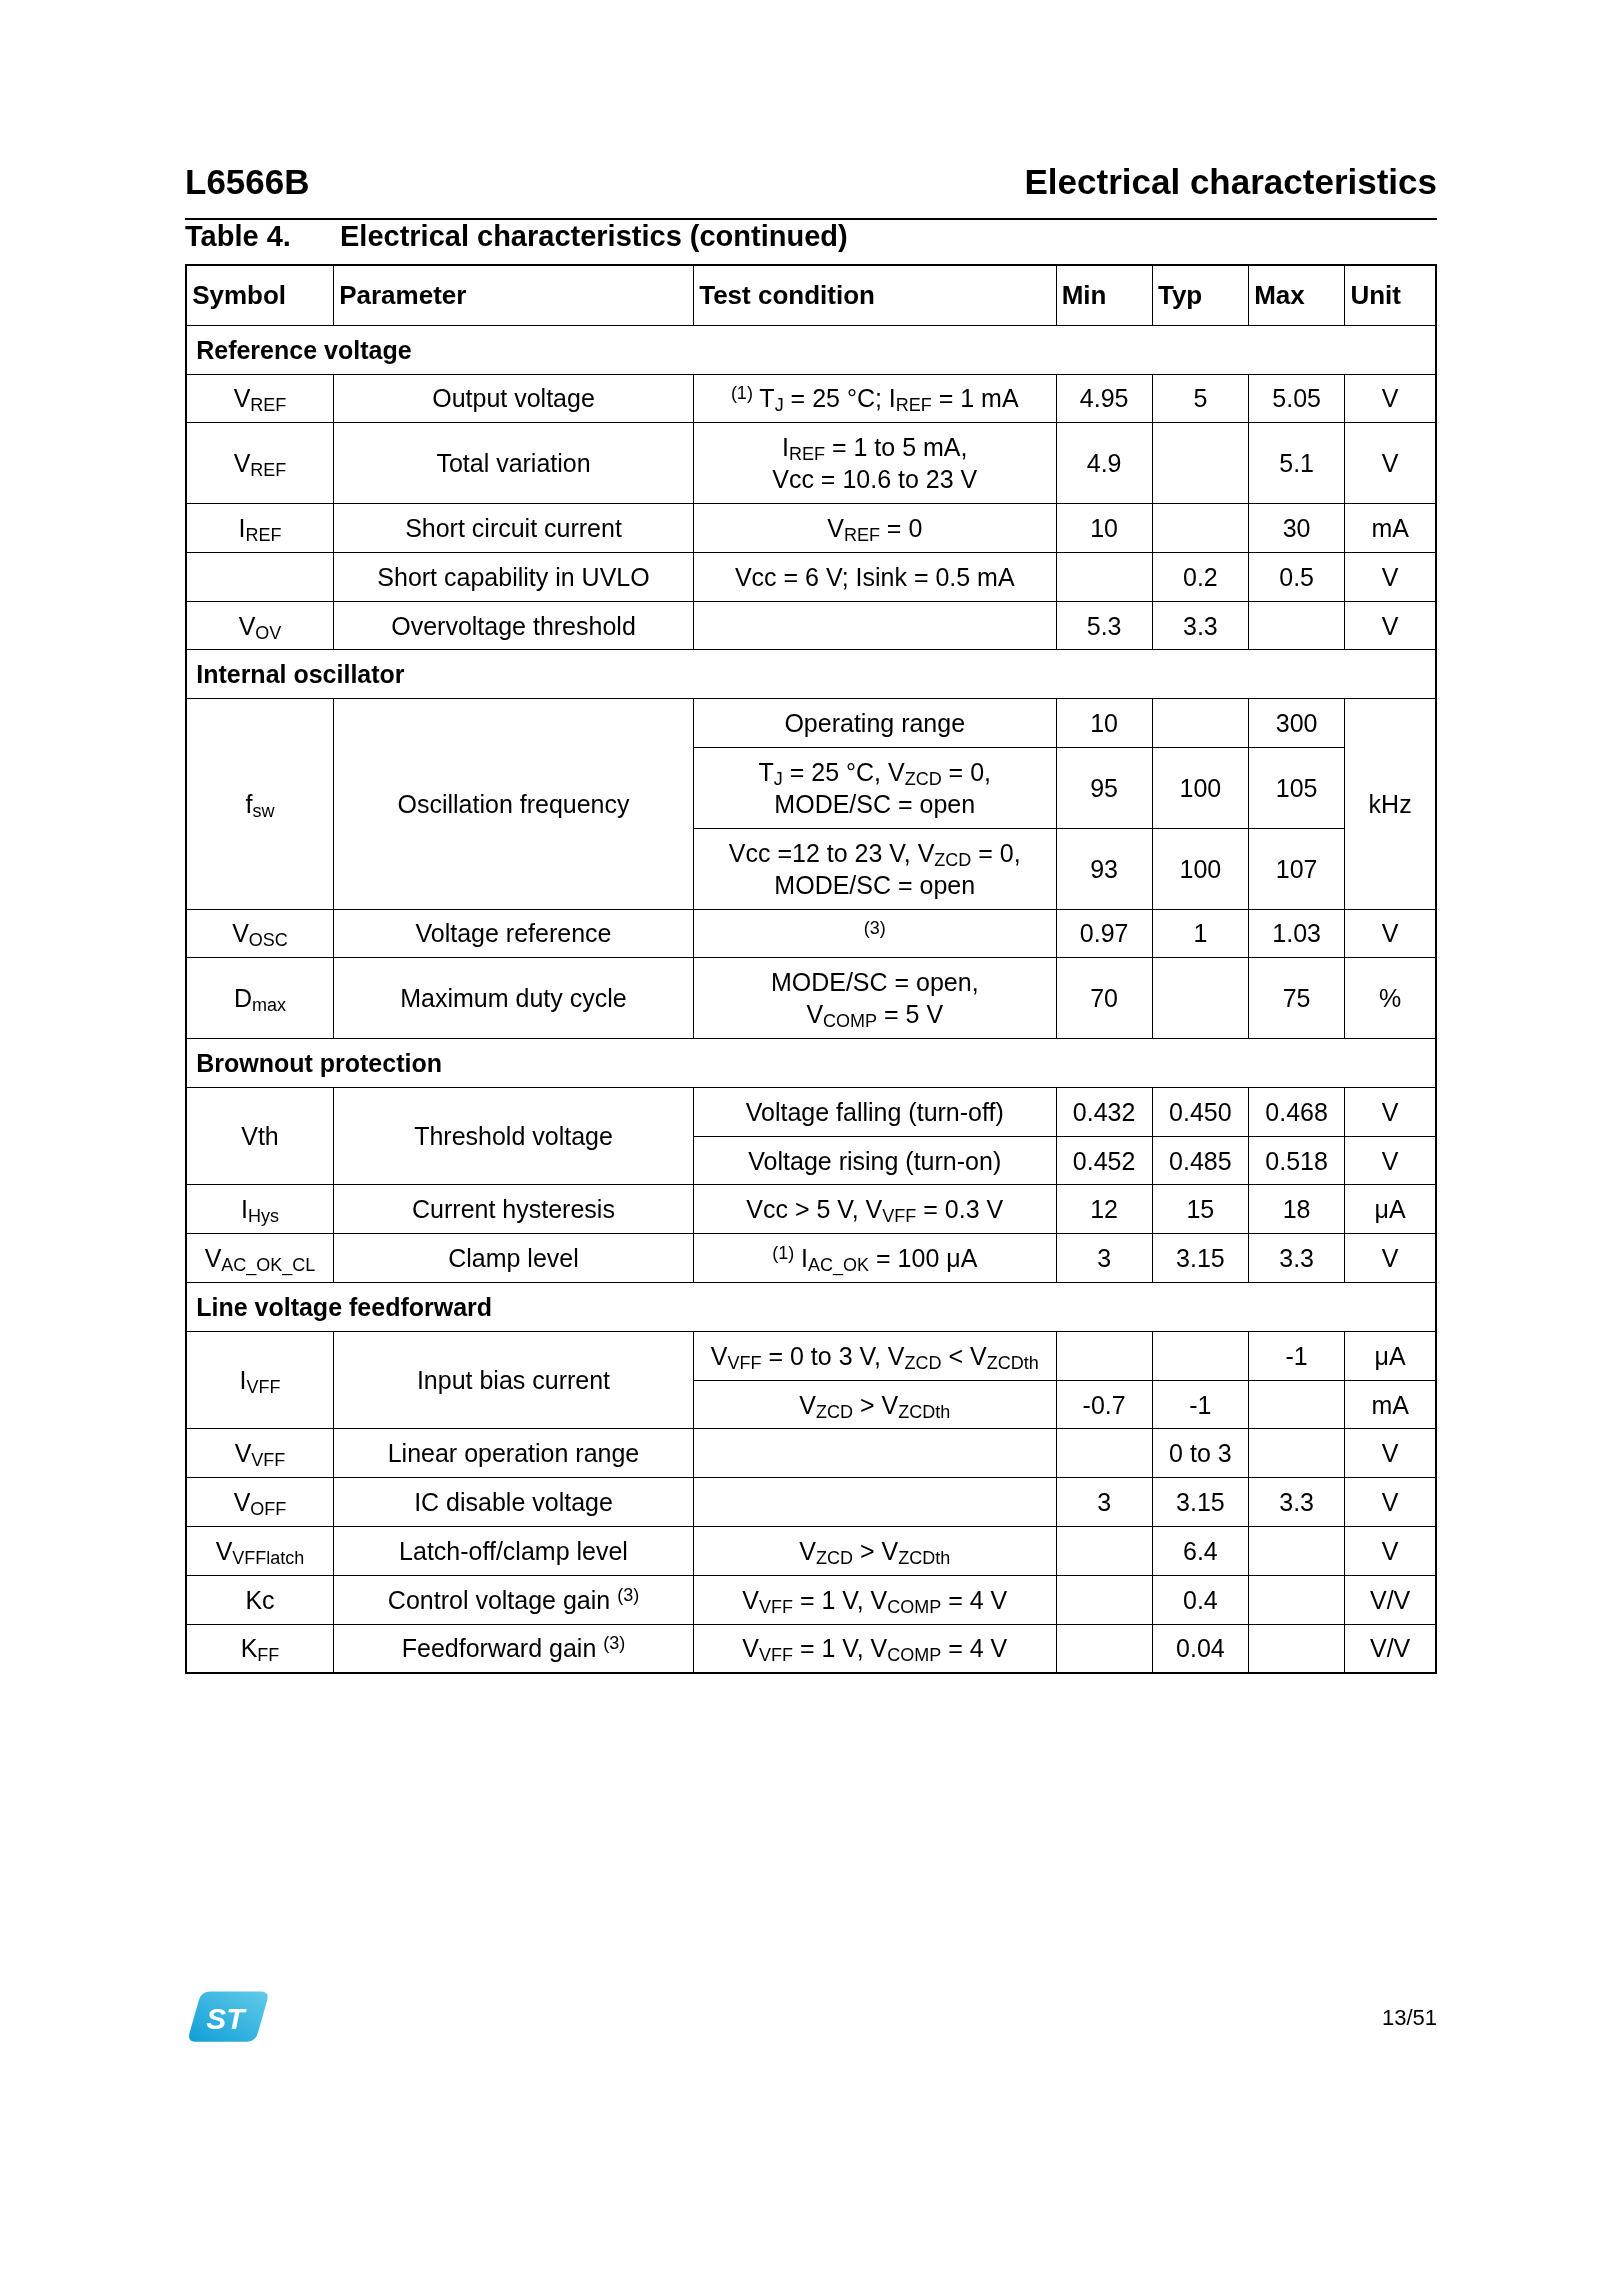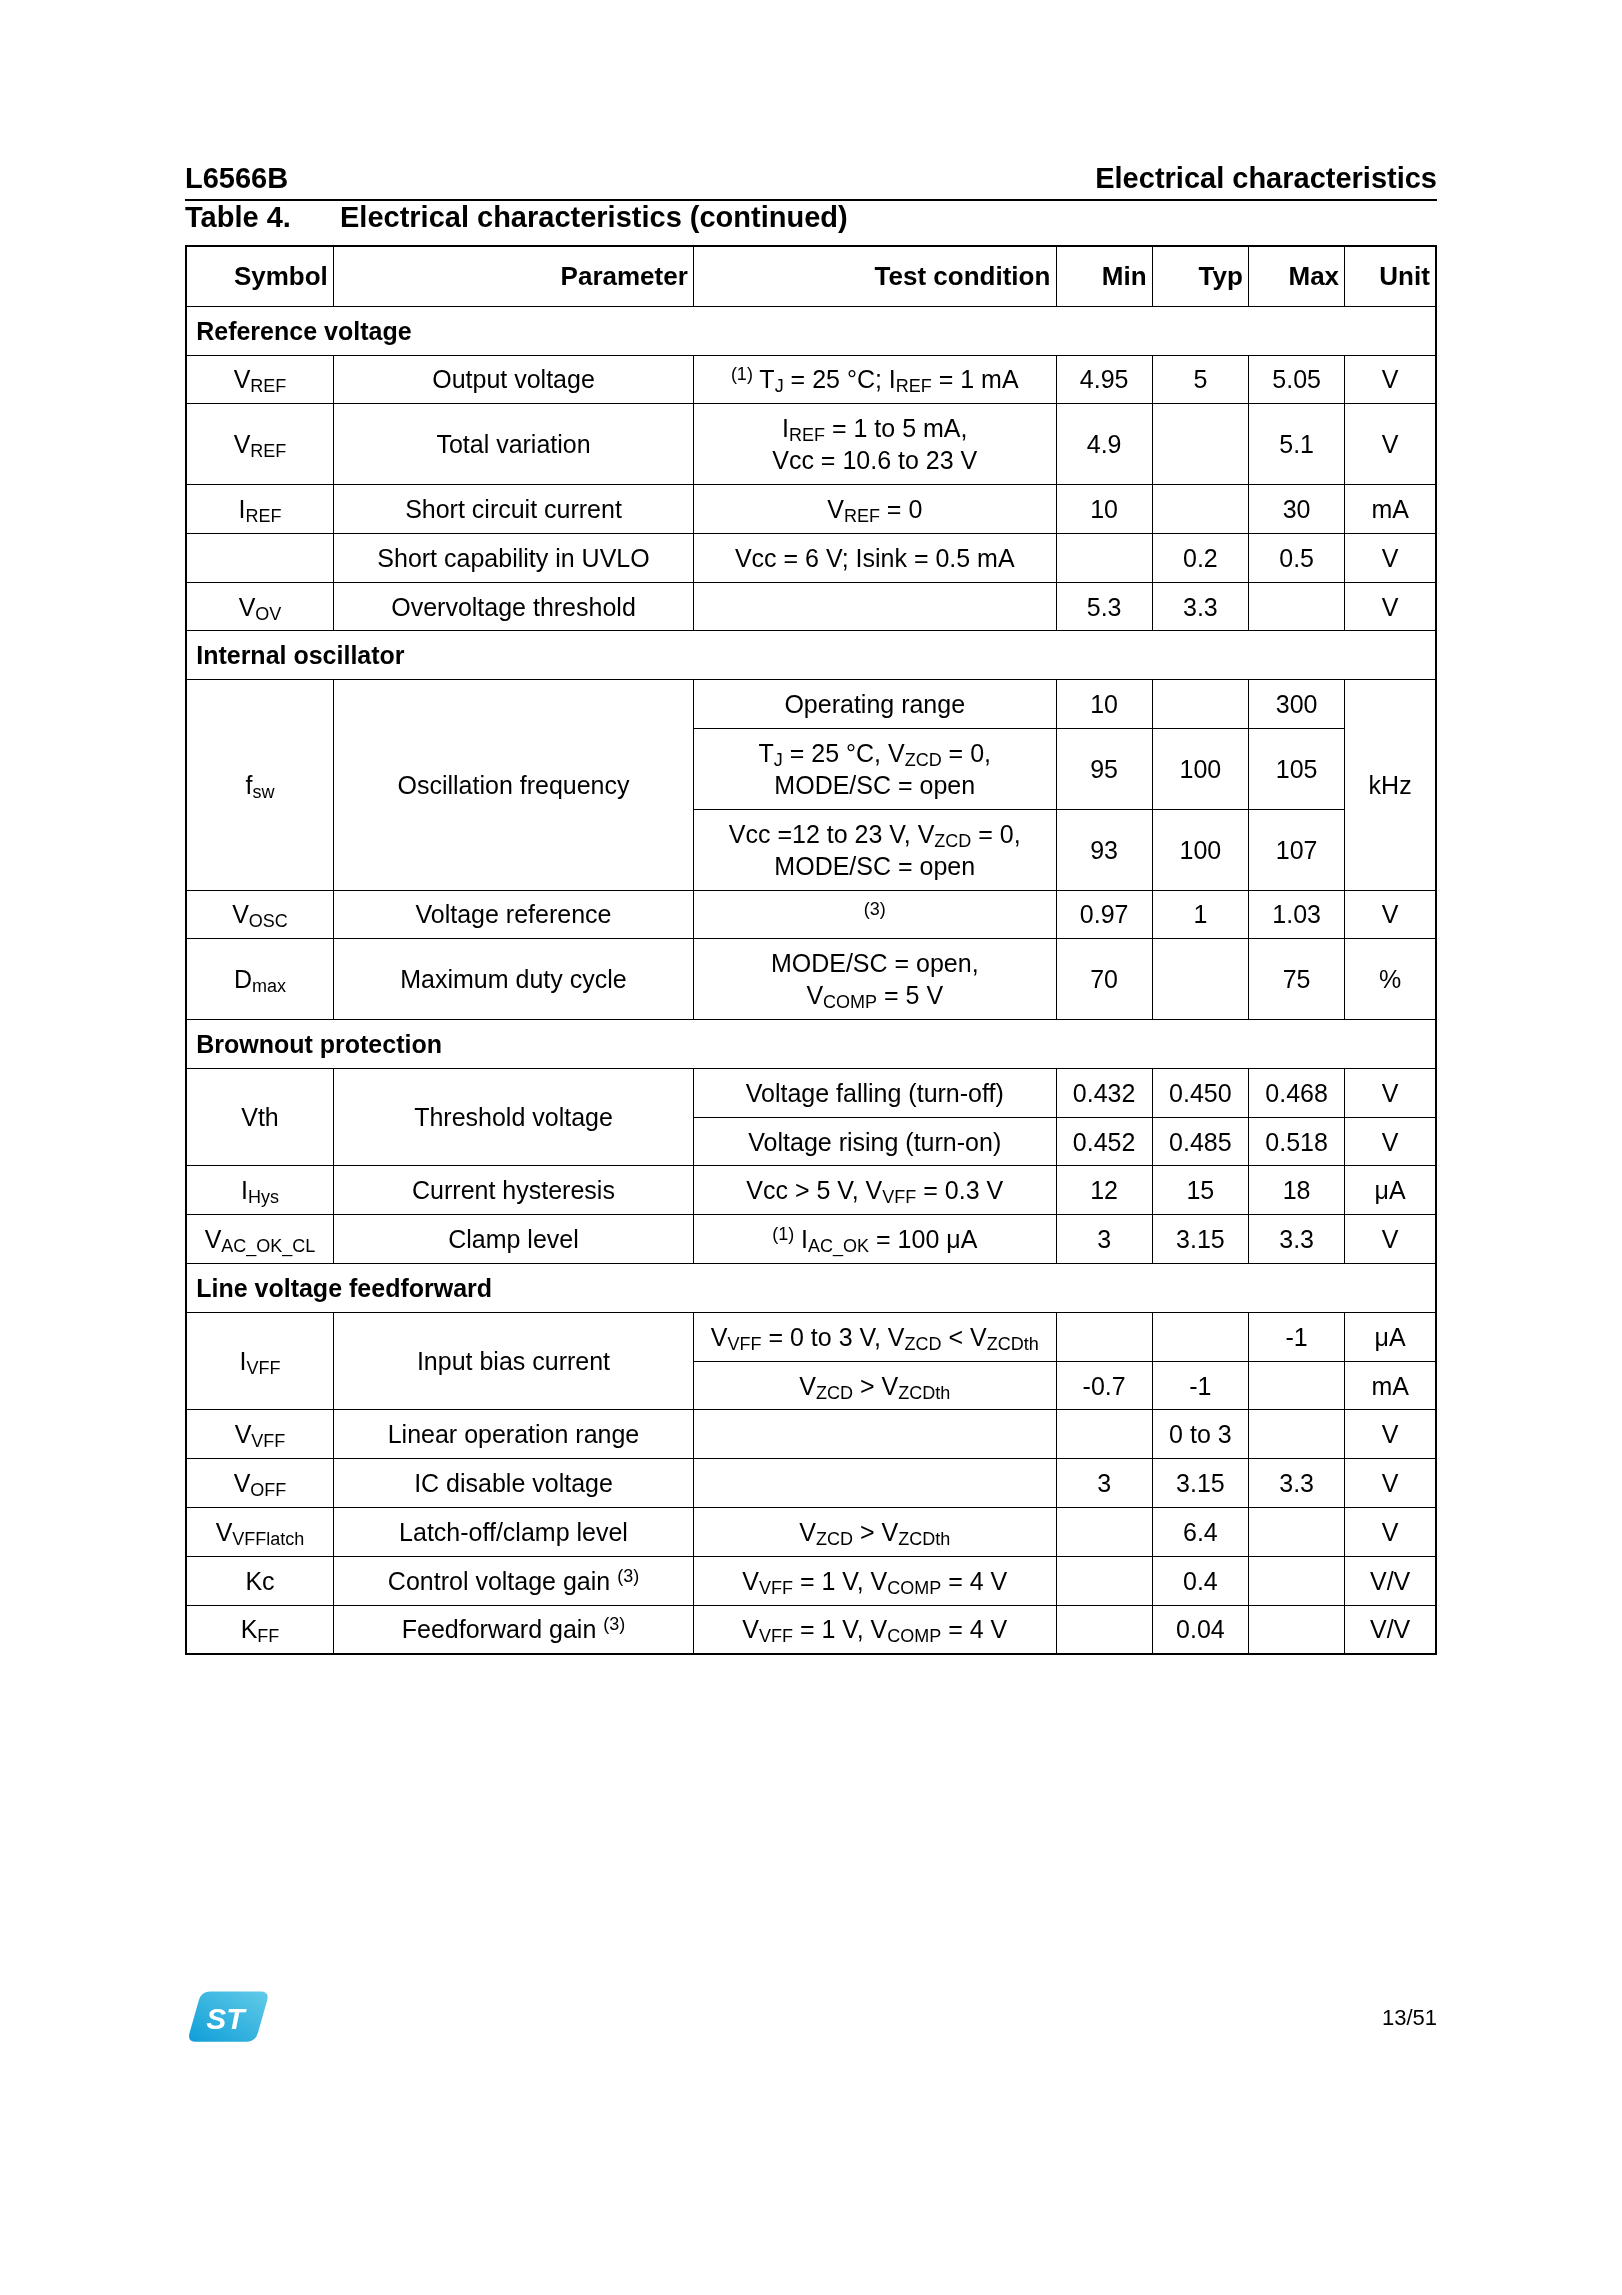--- a/index.html
+++ b/index.html
@@ -17,22 +17,22 @@
     position: absolute;
     top: 162px;
     left: 185px;
     width: 1252px;
   }
   .pagehead {
     display: flex;
     justify-content: space-between;
     align-items: flex-end;
     border-bottom: 2px solid #000;
-    padding-bottom: 4px;
-    font-size: 29px;
+    padding-bottom: 16px;
+    font-size: 35px;
     font-weight: bold;
   }
   .caption {
     display: flex;
     font-size: 29px;
     font-weight: bold;
   }
   .caption .lbl { width: 155px; flex: none; }
   table.spec {
     border-collapse: collapse;
@@ -43,21 +43,21 @@
   table.spec th, table.spec td {
     border: 1.3px solid #000;
     font-size: 25px;
     line-height: 1.28;
     padding: 7.9px 9.2px;
     vertical-align: middle;
     empty-cells: show;
   }
   table.spec th {
     font-weight: bold;
-    text-align: right;
+    text-align: left;
     font-size: 26px;
     padding: 13px 5.2px;
     border-radius: 16px;
   }
   td.al-c { text-align: center; padding-left: 3.9px; padding-right: 3.9px; }
   td.al-l { text-align: center; }
   td.section {
     font-weight: bold;
     font-size: 26px;
     padding: 9.2px 7.9px;

